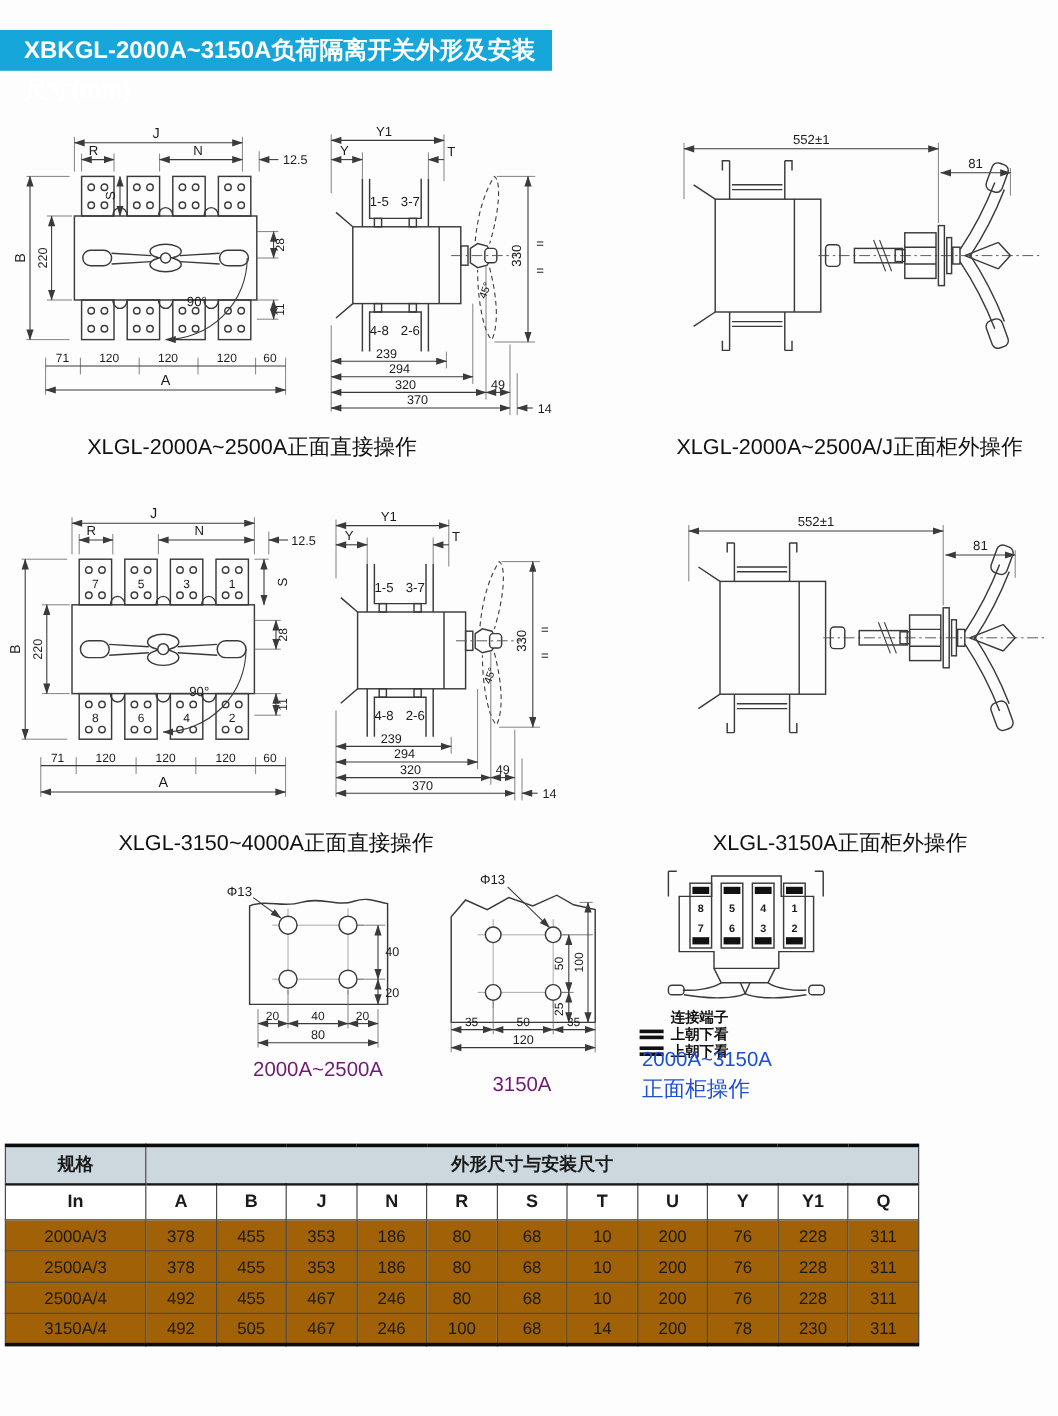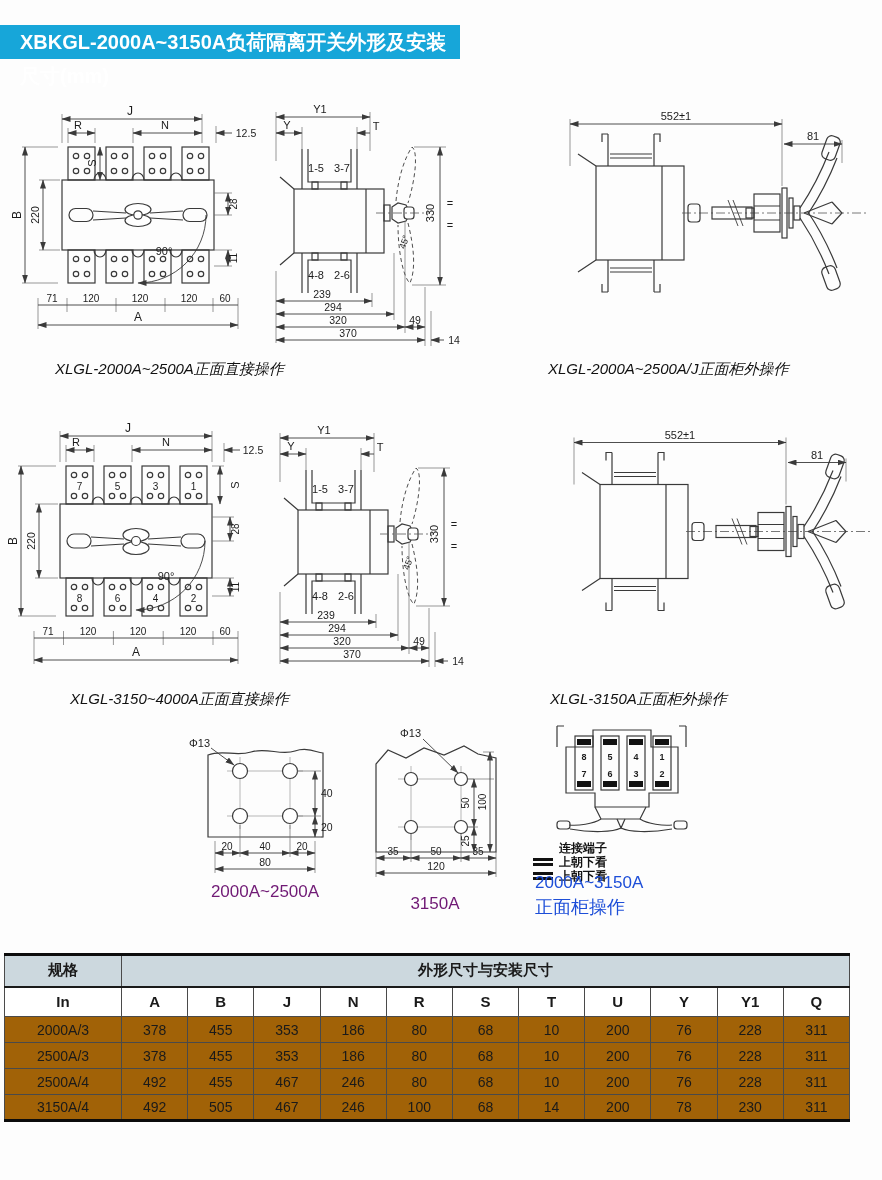--- a/index.html
+++ b/index.html
@@ -1,39 +1,39 @@
 <!DOCTYPE html>
 <html><head>
 <meta charset="utf-8">
 <style>
   html,body{margin:0;padding:0;background:#fff;}
   #page{position:relative;width:882px;height:1180px;background:#fdfdfd;overflow:hidden;
         font-family:"Liberation Sans",sans-serif;color:#1a1a1a;}
   .banner{position:absolute;left:0;top:25px;width:460px;height:34px;line-height:34px;
           color:#fff;font-size:20px;font-weight:bold;padding-left:20px;box-sizing:border-box;}
-  .cap{position:absolute;text-align:left;font-size:15px;color:#111;font-style:italic;}
+  .cap{position:absolute;text-align:center;font-size:18px;color:#111;}
   .cap-big{position:absolute;text-align:center;font-size:17px;color:#701a75;}
   .cap-left{position:absolute;text-align:left;color:#1d4ed8;}
   svg{position:absolute;overflow:visible;}
   svg text{font-family:"Liberation Sans",sans-serif;fill:#1c1c1c;}
   .dr{stroke:#3a3a3a;stroke-width:1.2;fill:none;}
   .drf{stroke:#3a3a3a;stroke-width:1.2;fill:#fff;}
   .dim{stroke:#3a3a3a;stroke-width:0.9;fill:none;}
   .ext{stroke:#6a6a6a;stroke-width:0.7;fill:none;}
   .thin{stroke:#8a8a8a;stroke-width:0.6;fill:none;}
   .dash{stroke-dasharray:4 3;}
   .cl{stroke:#555;stroke-width:0.8;stroke-dasharray:9 3 2 3;fill:none;}
   .t9{font-size:9px;}.t10{font-size:10px;}.t105{font-size:10.5px;}.t11{font-size:11px;}.t12{font-size:12px;}
   .mid{text-anchor:middle;}
   .legend{position:absolute;left:533px;top:841px;font-size:12px;font-weight:bold;color:#111;line-height:14px;text-align:right;}
   .lrow{display:flex;align-items:center;height:14px;}
   .lbar{display:inline-block;width:20px;height:8px;border-top:3px solid #111;border-bottom:3px solid #111;
         box-sizing:border-box;margin-right:6px;}
   .lpad{margin-left:26px;}
-  table.dtable{position:absolute;left:4px;top:953px;width:846px;border-collapse:collapse;
+  table.dtable{position:absolute;left:4px;top:953px;width:762px;border-collapse:collapse;
         border-top:3px solid #0c0c0c;border-bottom:3px solid #0c0c0c;table-layout:fixed;}
   table.dtable th,table.dtable td{border:1px solid #4a4a4a;text-align:center;padding:0;}
   tr.h1{height:32px;background:#ccd8de;font-size:15px;font-weight:normal;}
   tr.h1 th{border-bottom:2px solid #1a1a1a;}
   tr.h2{height:30px;font-size:15px;font-weight:normal;background:#fff;}
   table.dtable tbody tr{height:26px;font-size:14px;background:#a16207;}
   col.c0{width:117px;}
 </style>
 </head>
 <body>

